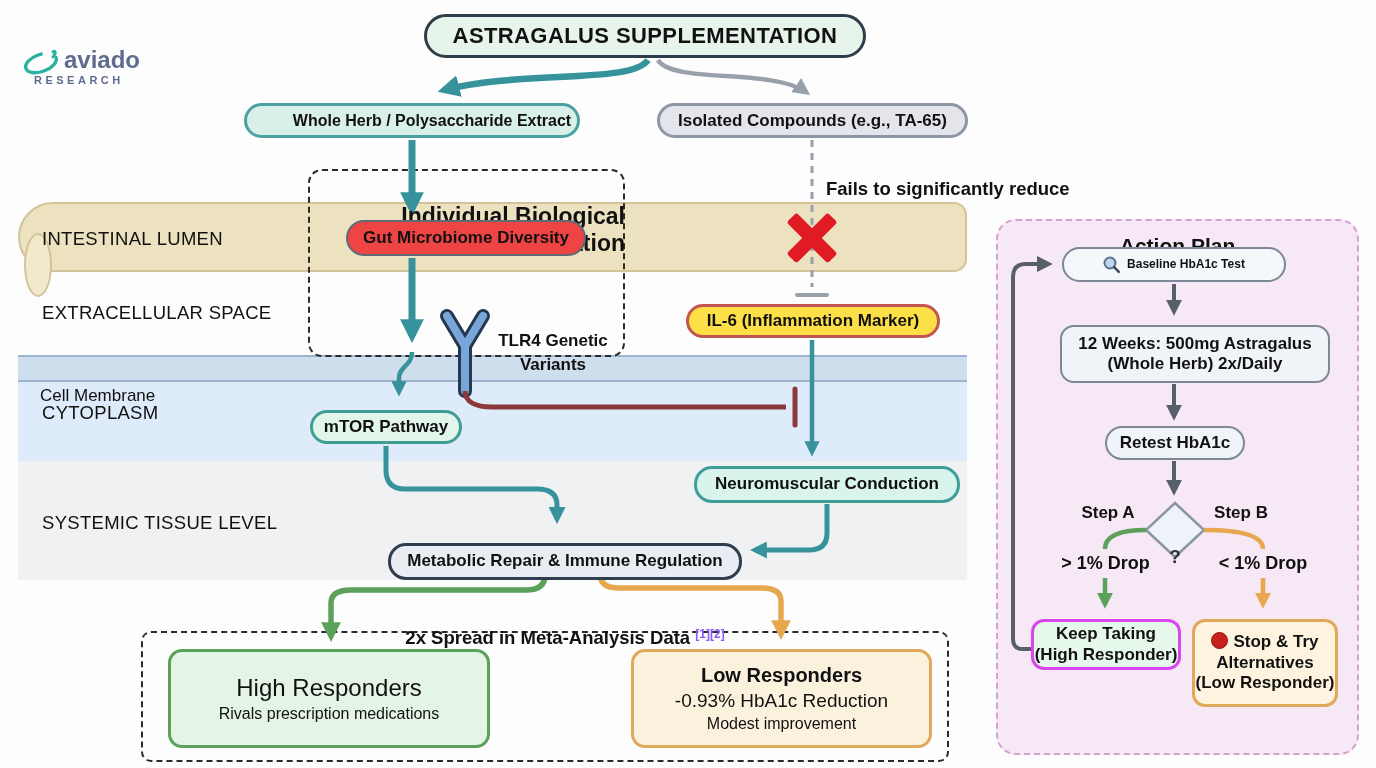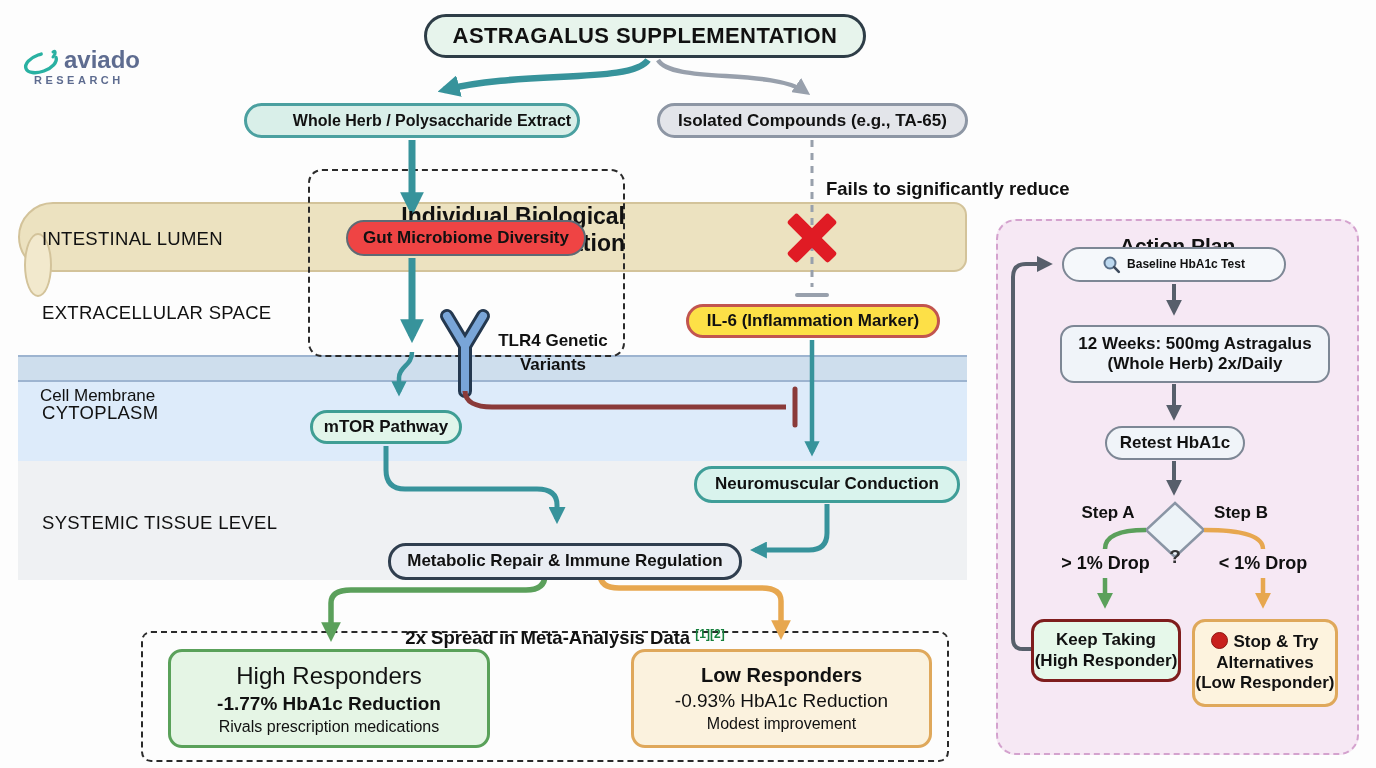--- a/index.html
+++ b/index.html
@@ -10,21 +10,21 @@
         text-align:center;border-radius:18px;box-sizing:border-box;z-index:3;}
   .band{position:absolute;left:18px;width:949px;z-index:0;box-sizing:border-box;}
   .band-label{position:absolute;left:42px;font-weight:400;font-size:18.5px;letter-spacing:.3px;z-index:2;}
   .node-text{font-weight:600;font-size:16.5px;line-height:1.2;}
   svg.layer{position:absolute;left:0;top:0;z-index:2;}
   .dashedbox{position:absolute;border:2.5px dashed #2a2a2a;border-radius:14px;z-index:1;box-sizing:border-box;background:transparent;}
   .xmark{position:absolute;width:52px;height:52px;z-index:4;}
   .xmark::before,.xmark::after{content:"";position:absolute;left:-3px;top:19px;width:58px;height:14px;background:#e01b24;border-radius:3px;}
   .xmark::before{transform:rotate(45deg);}
   .xmark::after{transform:rotate(-45deg);}
-  .sup{color:#15803d;font-size:12px;font-weight:700;position:relative;top:-6px;}
+  .sup{color:#8b5cf6;font-size:12px;font-weight:700;position:relative;top:-6px;}
   .plan-node{background:#f0f4f9;border:2.5px solid #7d8795;}
   .ap-label{position:absolute;z-index:3;text-align:center;font-weight:600;font-size:17px;}
   .dot{display:inline-block;width:15px;height:15px;border-radius:50%;background:#c8201d;border:1.5px solid #8e1512;margin-right:5px;vertical-align:-2px;}
 </style>
 </head>
 <body>
 
 <div class="band" style="top:202px;height:70px;background:#ece2c0;border:2px solid #d3c39a;border-radius:35px 13px 13px 35px;"></div>
 <div class="abs" style="left:24px;top:205px;width:28px;height:64px;background:#f2e9cd;border:2px solid #d3c39a;border-radius:50%;z-index:0;box-sizing:border-box;"></div>
 <div class="band" style="top:355px;height:27px;background:#cedeed;border-top:2px solid #9db4d0;border-bottom:2px solid #9db4d0;"></div>
@@ -140,21 +140,20 @@
 </div>
 
 <div class="abs" style="left:340px;top:599px;width:450px;text-align:center;font-size:18.5px;font-weight:600;z-index:3;">
   <span>2x Spread in Meta-Analysis Data</span>
   <span class="sup">[1][2]</span>
 </div>
 
 <div class="dashedbox" style="left:141px;top:631px;width:808px;height:131px;border-radius:10px;"></div>
 <div class="pill" style="left:168px;top:649px;width:322px;height:99px;background:#e5f5e5;border:3.5px solid #5aa15a;border-radius:14px;flex-direction:column;">
   <div style="font-size:24px;font-weight:400;">High Responders</div>
-  <div style="font-size:19px;font-weight:600;margin-top:3px;">-1.77% HbA1c Reduction</div>
   <div style="font-size:16px;font-weight:500;margin-top:3px;">Rivals prescription medications</div>
 </div>
 <div class="pill" style="left:631px;top:649px;width:301px;height:99px;background:#fbf2de;border:3.5px solid #dfa85b;border-radius:14px;flex-direction:column;">
   <div style="font-size:20px;font-weight:800;">Low Responders</div>
   <div style="font-size:19px;font-weight:400;margin-top:3px;">-0.93% HbA1c Reduction</div>
   <div style="font-size:16px;font-weight:500;margin-top:3px;">Modest improvement</div>
 </div>
 
 <div class="abs" style="left:996px;top:191px;width:363px;height:536px;background:#f6e8f4;border:2.5px dashed #d4a2ce;border-radius:20px;z-index:1;box-sizing:border-box;"></div>
 <div class="abs" style="left:996px;top:206px;width:363px;text-align:center;font-size:21px;font-weight:800;z-index:3;">Action Plan</div>
@@ -177,21 +176,21 @@
 <div class="pill plan-node" style="left:1105px;top:426px;width:140px;height:34px;border-radius:17px;">
   <span class="node-text" style="font-size:17px;">Retest HbA1c</span>
 </div>
 
 <div class="abs" style="left:1160px;top:518px;width:30px;text-align:center;font-size:19px;font-weight:800;color:#333;z-index:3;">?</div>
 <div class="ap-label" style="left:1072px;top:503px;width:72px;">Step A</div>
 <div class="ap-label" style="left:1202px;top:503px;width:78px;">Step B</div>
 <div class="ap-label" style="left:1048px;top:553px;width:115px;font-size:18px;">&gt; 1% Drop</div>
 <div class="ap-label" style="left:1205px;top:553px;width:116px;font-size:18px;">&lt; 1% Drop</div>
 
-<div class="pill" style="left:1031px;top:619px;width:150px;height:63px;background:#e6f8ea;border:3px solid #7f1d1d;border-radius:13px;flex-direction:column;">
+<div class="pill" style="left:1031px;top:619px;width:150px;height:51px;background:#e6f8ea;border:3px solid #d946ef;border-radius:13px;flex-direction:column;">
   <div class="node-text" style="font-size:17px;">Keep Taking</div>
   <div class="node-text" style="font-size:17px;">(High Responder)</div>
 </div>
 <div class="pill" style="left:1192px;top:619px;width:146px;height:88px;background:#fdf3de;border:3px solid #dfa85b;border-radius:13px;flex-direction:column;">
   <div class="node-text" style="font-size:17px;">
     <span class="dot"></span><span>Stop &amp; Try</span>
   </div>
   <div class="node-text" style="font-size:17px;">Alternatives</div>
   <div class="node-text" style="font-size:17px;">(Low Responder)</div>
 </div>

